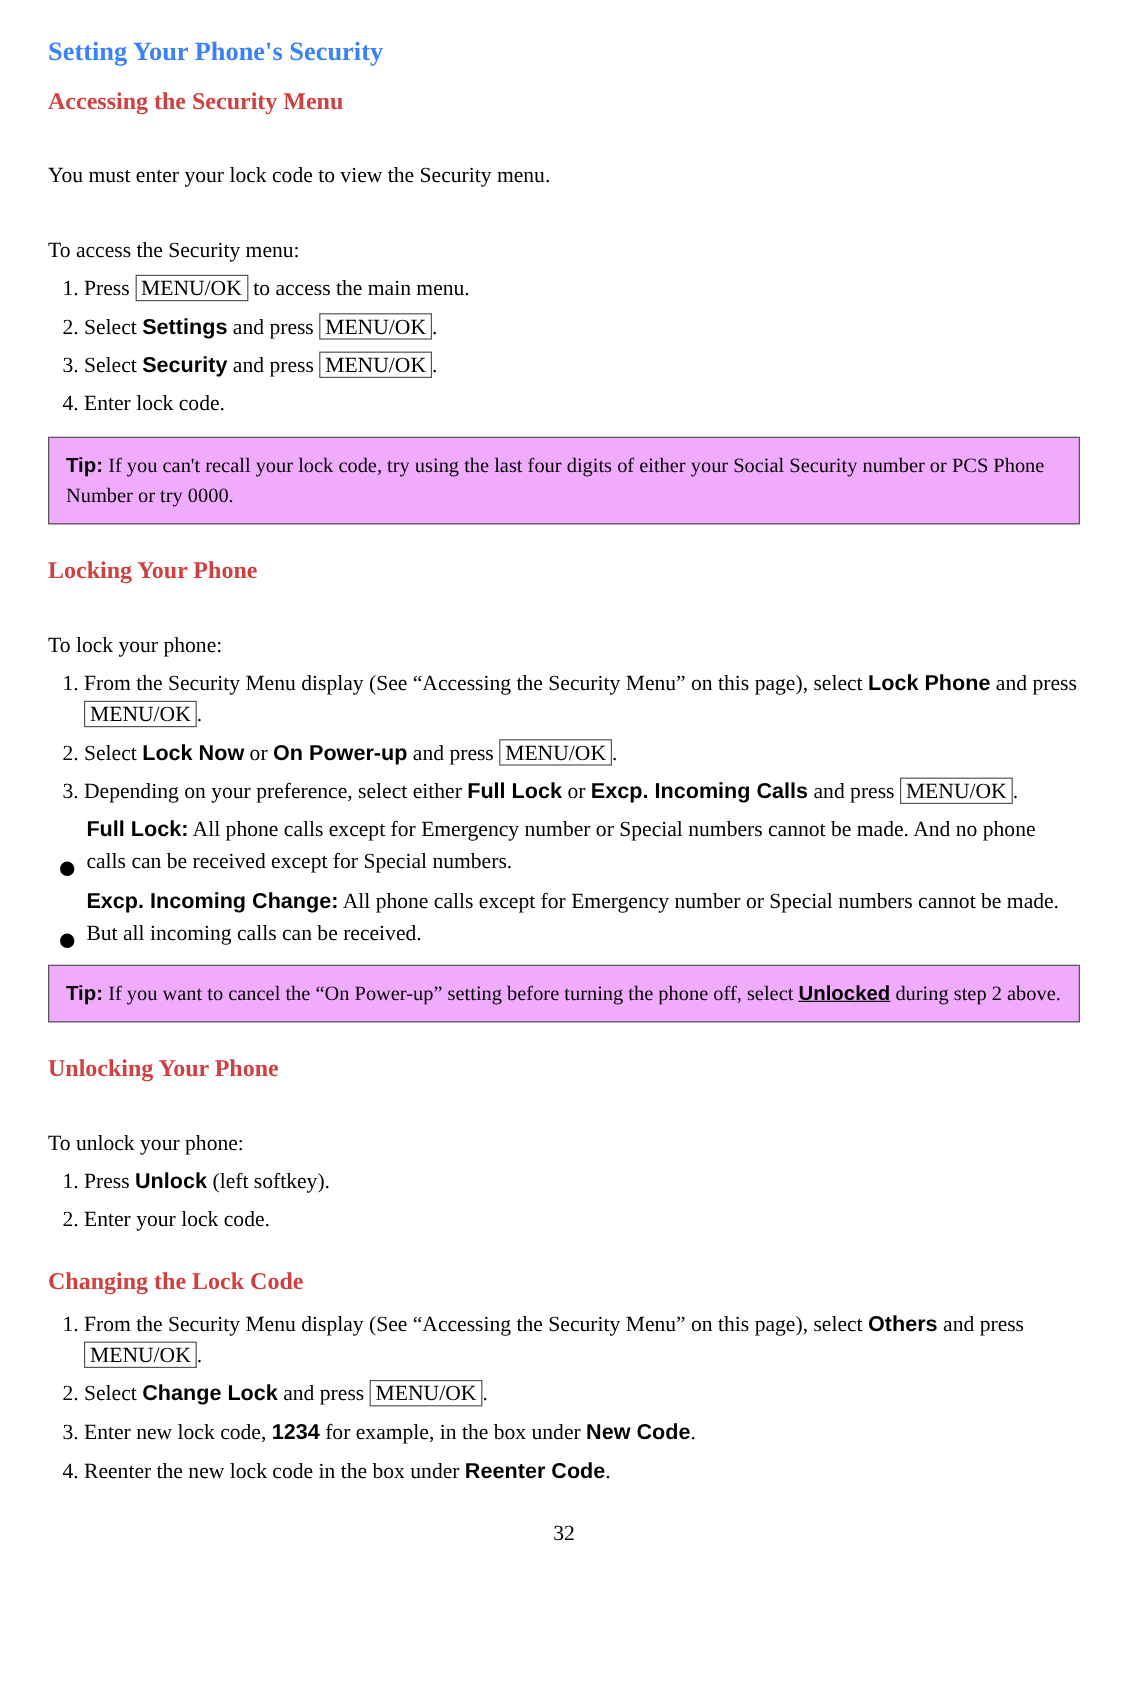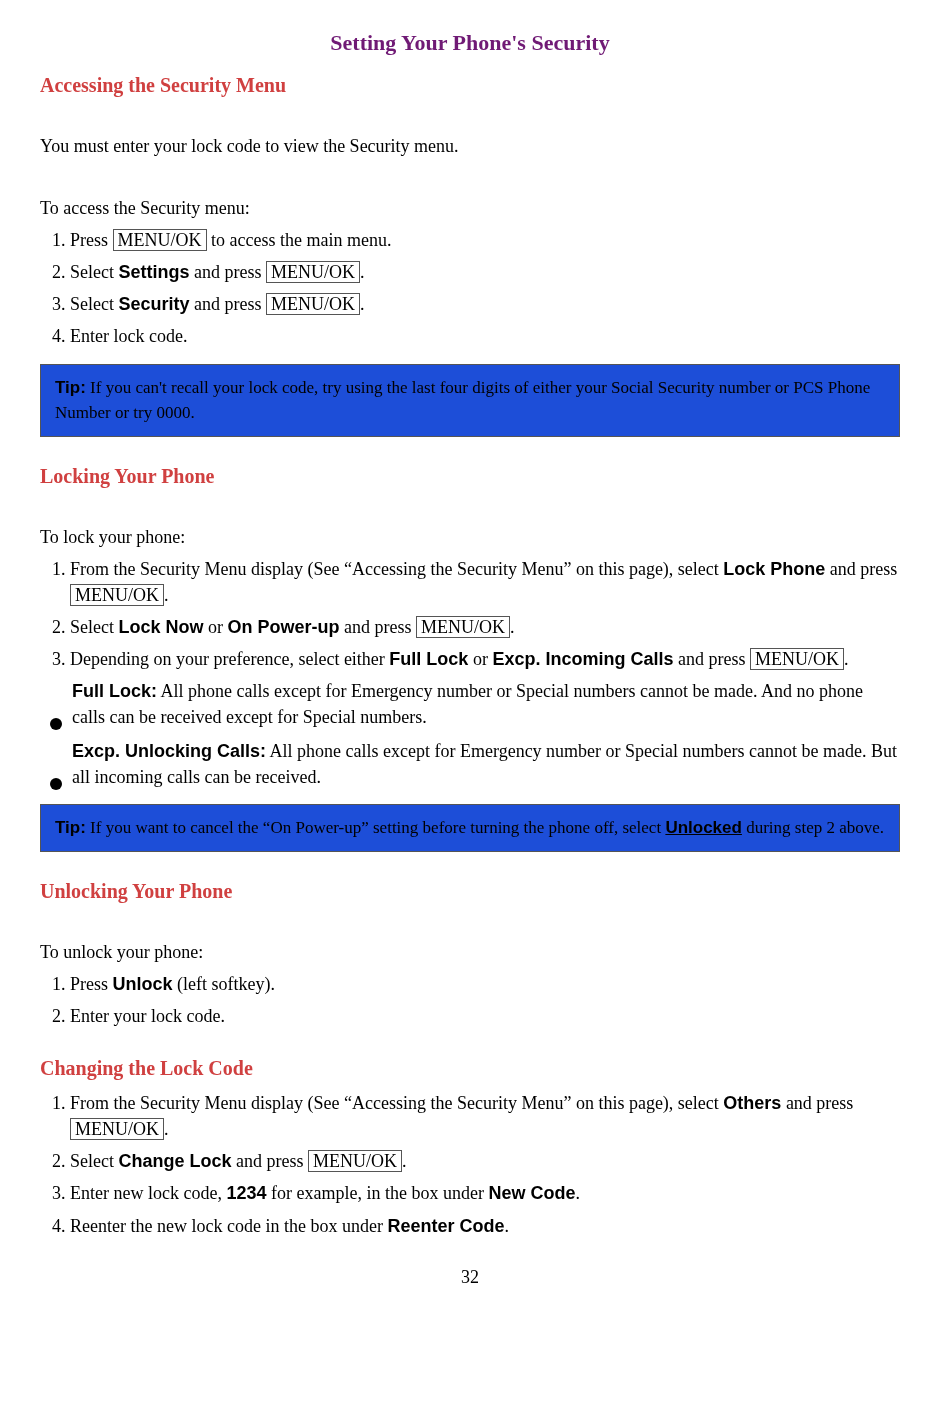--- a/index.html
+++ b/index.html
@@ -14,23 +14,22 @@
       background: #ffffff;
       font-family: Times New Roman, serif;
       font-size: 18px;
       color: #000000;
       padding: 30px 40px 60px 40px;
     }
 
     .page-title {
       font-size: 22px;
       font-weight: bold;
-      color: #701a75;
+      color: #3b82f6;
       margin-bottom: 18px;
-      text-align: center;
     }
 
     .section-title {
       font-size: 20px;
       font-weight: bold;
       color: #d04040;
       margin-bottom: 10px;
     }
 
     .body-text {
@@ -60,21 +59,21 @@
       border: 1px solid #555;
       padding: 0 4px;
       font-family: Times New Roman, serif;
       font-size: 18px;
     }
 
     .tip-box {
       border: 1.5px solid #555;
       padding: 10px 14px;
       margin: 14px 0 22px 0;
-      background: #1d4ed8;
+      background: #f0abfc;
       font-size: 17px;
       line-height: 1.5;
     }
 
     .tip-label {
       font-family: Arial, Helvetica, sans-serif;
       font-weight: bold;
       font-size: 17px;
     }
 
@@ -159,21 +158,21 @@
       Depending on your preference, select either <span class="bold-sans">Full Lock</span> or <span class="bold-sans">Excp. Incoming Calls</span> and press <span class="boxed">MENU/OK</span>.
     </li>
   </ol>
   <ul class="bullet-list">
     <li>
       <span class="bullet-circle"></span>
       <span><span class="bold-sans">Full Lock:</span> All phone calls except for Emergency number or Special numbers cannot be made. And no phone calls can be received except for Special numbers.</span>
     </li>
     <li>
       <span class="bullet-circle"></span>
-      <span><span class="bold-sans">Excp. Unlocking Calls:</span> All phone calls except for Emergency number or Special numbers cannot be made. But all incoming calls can be received.</span>
+      <span><span class="bold-sans">Excp. Incoming Change:</span> All phone calls except for Emergency number or Special numbers cannot be made. But all incoming calls can be received.</span>
     </li>
   </ul>
   <div class="tip-box">
     <span class="tip-label">Tip:</span> If you want to cancel the “On Power-up” setting before turning the phone off, select <span class="underline-bold">Unlocked</span> during step 2 above.
   </div>
 </div>
 
 <div class="section-block">
   <div class="section-title">Unlocking Your Phone</div>
   <div class="body-text">To unlock your phone:</div>

